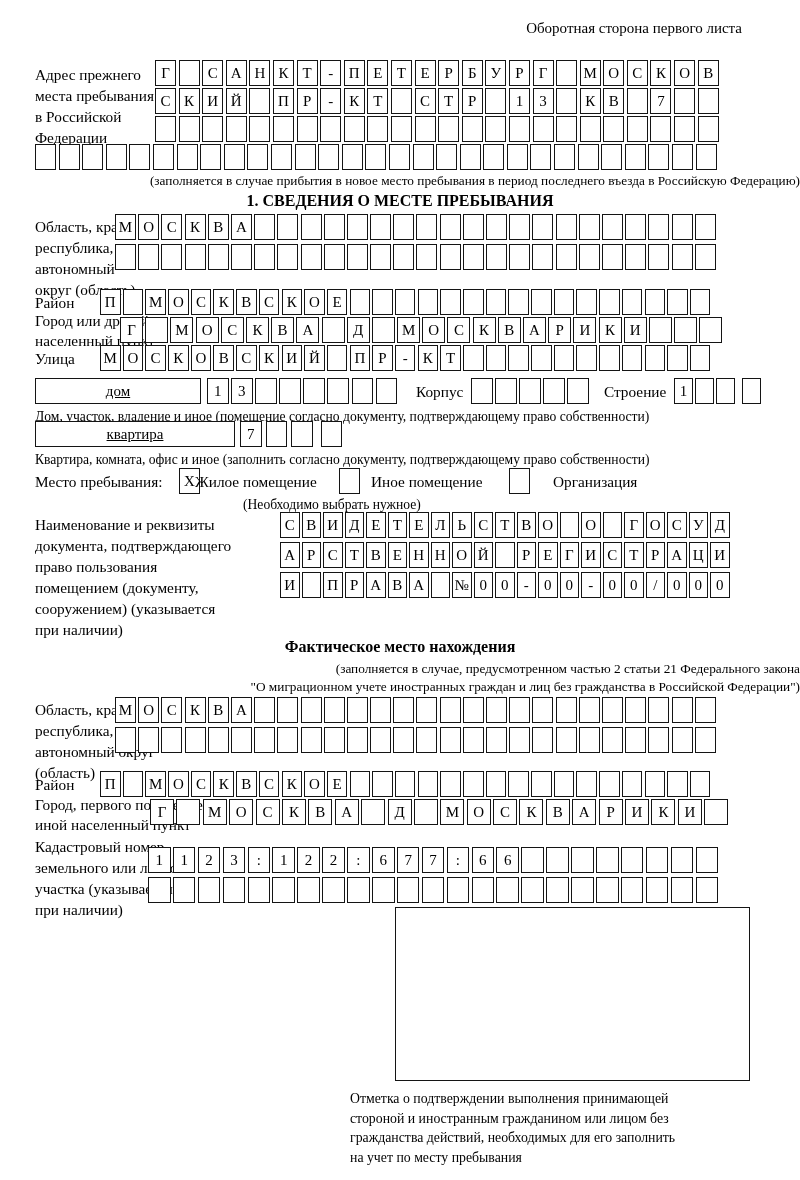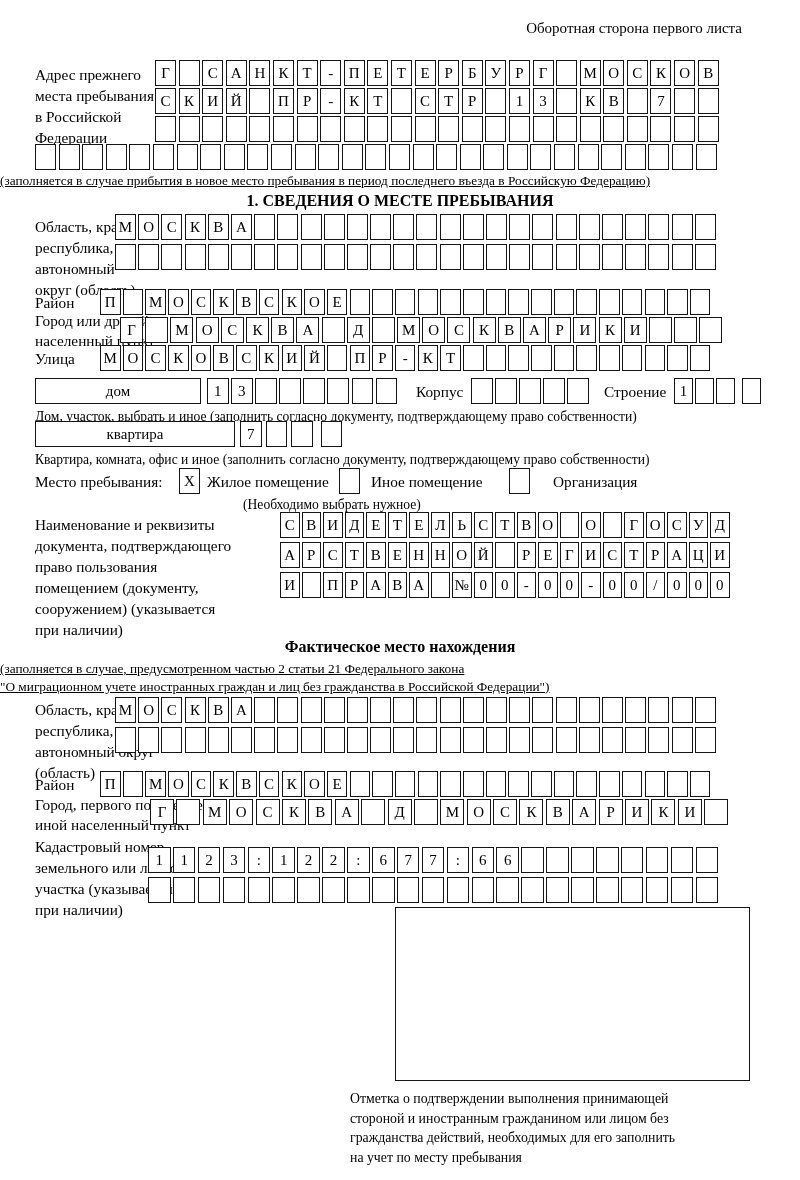--- a/index.html
+++ b/index.html
@@ -3,34 +3,34 @@
 <meta charset="utf-8">
 <style>
   html,body{margin:0;padding:0;background:#ffffff;}
   #page{
     position:relative;width:800px;height:1180px;background:#ffffff;
     font-family:"Liberation Serif","DejaVu Serif",serif;color:#000;overflow:hidden;
   }
   .note{position:absolute;top:20px;right:58px;font-size:15px;}
   .label{position:absolute;font-size:15.3px;line-height:21px;}
   .lh20{line-height:20px;}
-  .cap{position:absolute;left:0;width:100%;text-align:left;font-size:13.3px;text-decoration:underline;}
+  .cap{position:absolute;left:0;width:100%;text-align:right;font-size:13.3px;}
   .lcap{position:absolute;font-size:13.6px;}
   .title{position:absolute;left:0;width:100%;text-align:center;font-size:16px;font-weight:bold;}
   .grid{position:absolute;display:flex;gap:var(--gap,2.5px);}
   .cell{
     flex:none;width:var(--cw,19px);height:24px;border:1.6px solid #141414;
     display:flex;align-items:center;justify-content:center;font-size:15px;background:#fff;
     box-sizing:content-box;
   }
   .stro .cell:last-child{margin-left:5px;}
   .kvg .cell:last-child{margin-left:4px;}
   .wbox{
     position:absolute;height:24px;border:1.6px solid #141414;background:#fff;
-    display:flex;align-items:center;justify-content:center;font-size:15px;box-sizing:content-box;
+    display:flex;align-items:center;justify-content:center;font-size:15px;box-sizing:content-box;text-decoration:underline;
   }
   .chk{
     position:absolute;width:19px;height:24px;border:1.6px solid #141414;background:#fff;
     display:flex;align-items:center;justify-content:center;font-size:15px;box-sizing:content-box;
   }
   .stampbox{position:absolute;left:395px;top:907px;width:353px;height:172px;border:1.8px solid #141414;background:#fff;}
   .scap{position:absolute;left:350px;top:1089px;width:450px;text-align:left;font-size:13.8px;line-height:19.5px;}
 </style>
 </head>
 <body>
@@ -333,34 +333,34 @@
       <span class="cell"></span>
       <span class="cell"></span>
     </div>
   <div class="label" style="left:604px;top:381px">Строение</div>
   <div class="grid stro" style="left:674px;top:378px;--cw:17px;--gap:2px">
       <span class="cell">1</span>
       <span class="cell"></span>
       <span class="cell"></span>
       <span class="cell"></span>
     </div>
-  <div class="lcap" style="left:35px;top:409px">Дом, участок, выбрать и иное (заполнить согласно документу, подтверждающему право собственности)</div>
+  <div class="lcap" style="left:35px;top:409px">Дом, участок, владение и иное (помещение согласно документу, подтверждающему право собственности)</div>
 
   <div class="wbox" style="left:35px;top:421px;width:198px">квартира</div>
   <div class="grid kvg" style="left:240px;top:421px;--cw:19.5px;--gap:4px">
       <span class="cell">7</span>
       <span class="cell"></span>
       <span class="cell"></span>
       <span class="cell"></span>
     </div>
   <div class="lcap" style="left:35px;top:452px">Квартира, комната, офис и иное (заполнить согласно документу, подтверждающему право собственности)</div>
 
   <div class="label" style="left:35px;top:471px">Место пребывания:</div>
   <div class="chk" style="left:179px;top:468px">X</div>
-  <div class="label" style="left:207px;top:471px">Жилое помещение</div>
+  <div class="label" style="left:195px;top:471px">Жилое помещение</div>
   <div class="chk" style="left:339px;top:468px"></div>
   <div class="label" style="left:371px;top:471px">Иное помещение</div>
   <div class="chk" style="left:509px;top:468px"></div>
   <div class="label" style="left:553px;top:471px">Организация</div>
   <div class="lcap" style="left:243px;top:497px">(Необходимо выбрать нужное)</div>
 
   <div class="label" style="left:35px;top:514px;width:245px">
     <div>Наименование и реквизиты</div>
     <div>документа, подтверждающего</div>
     <div>право пользования</div>

